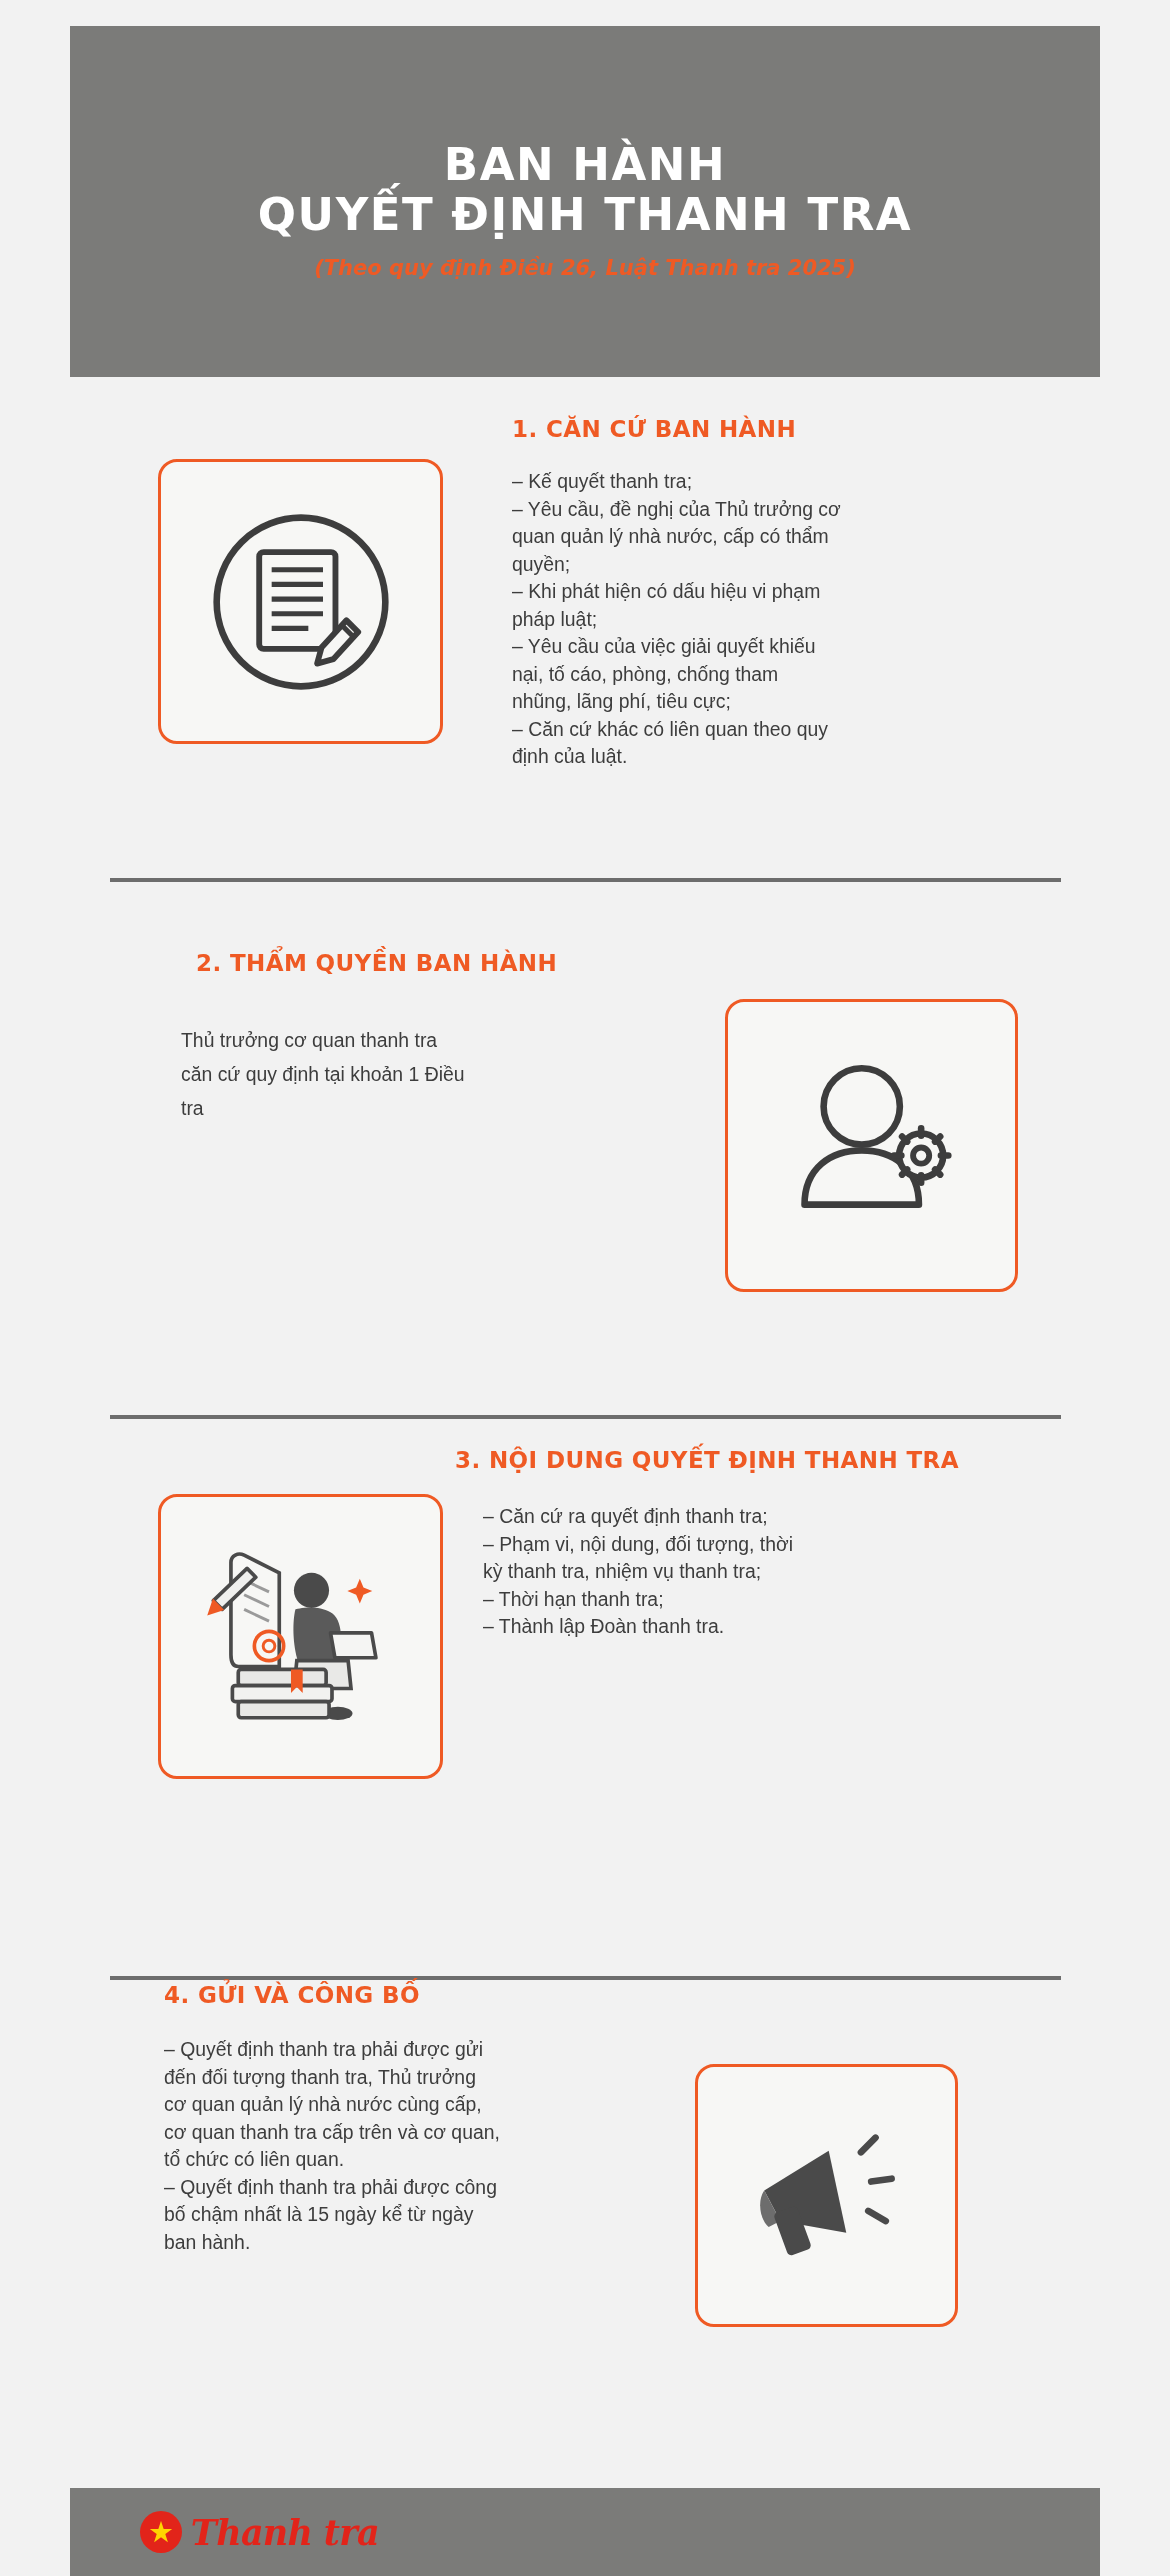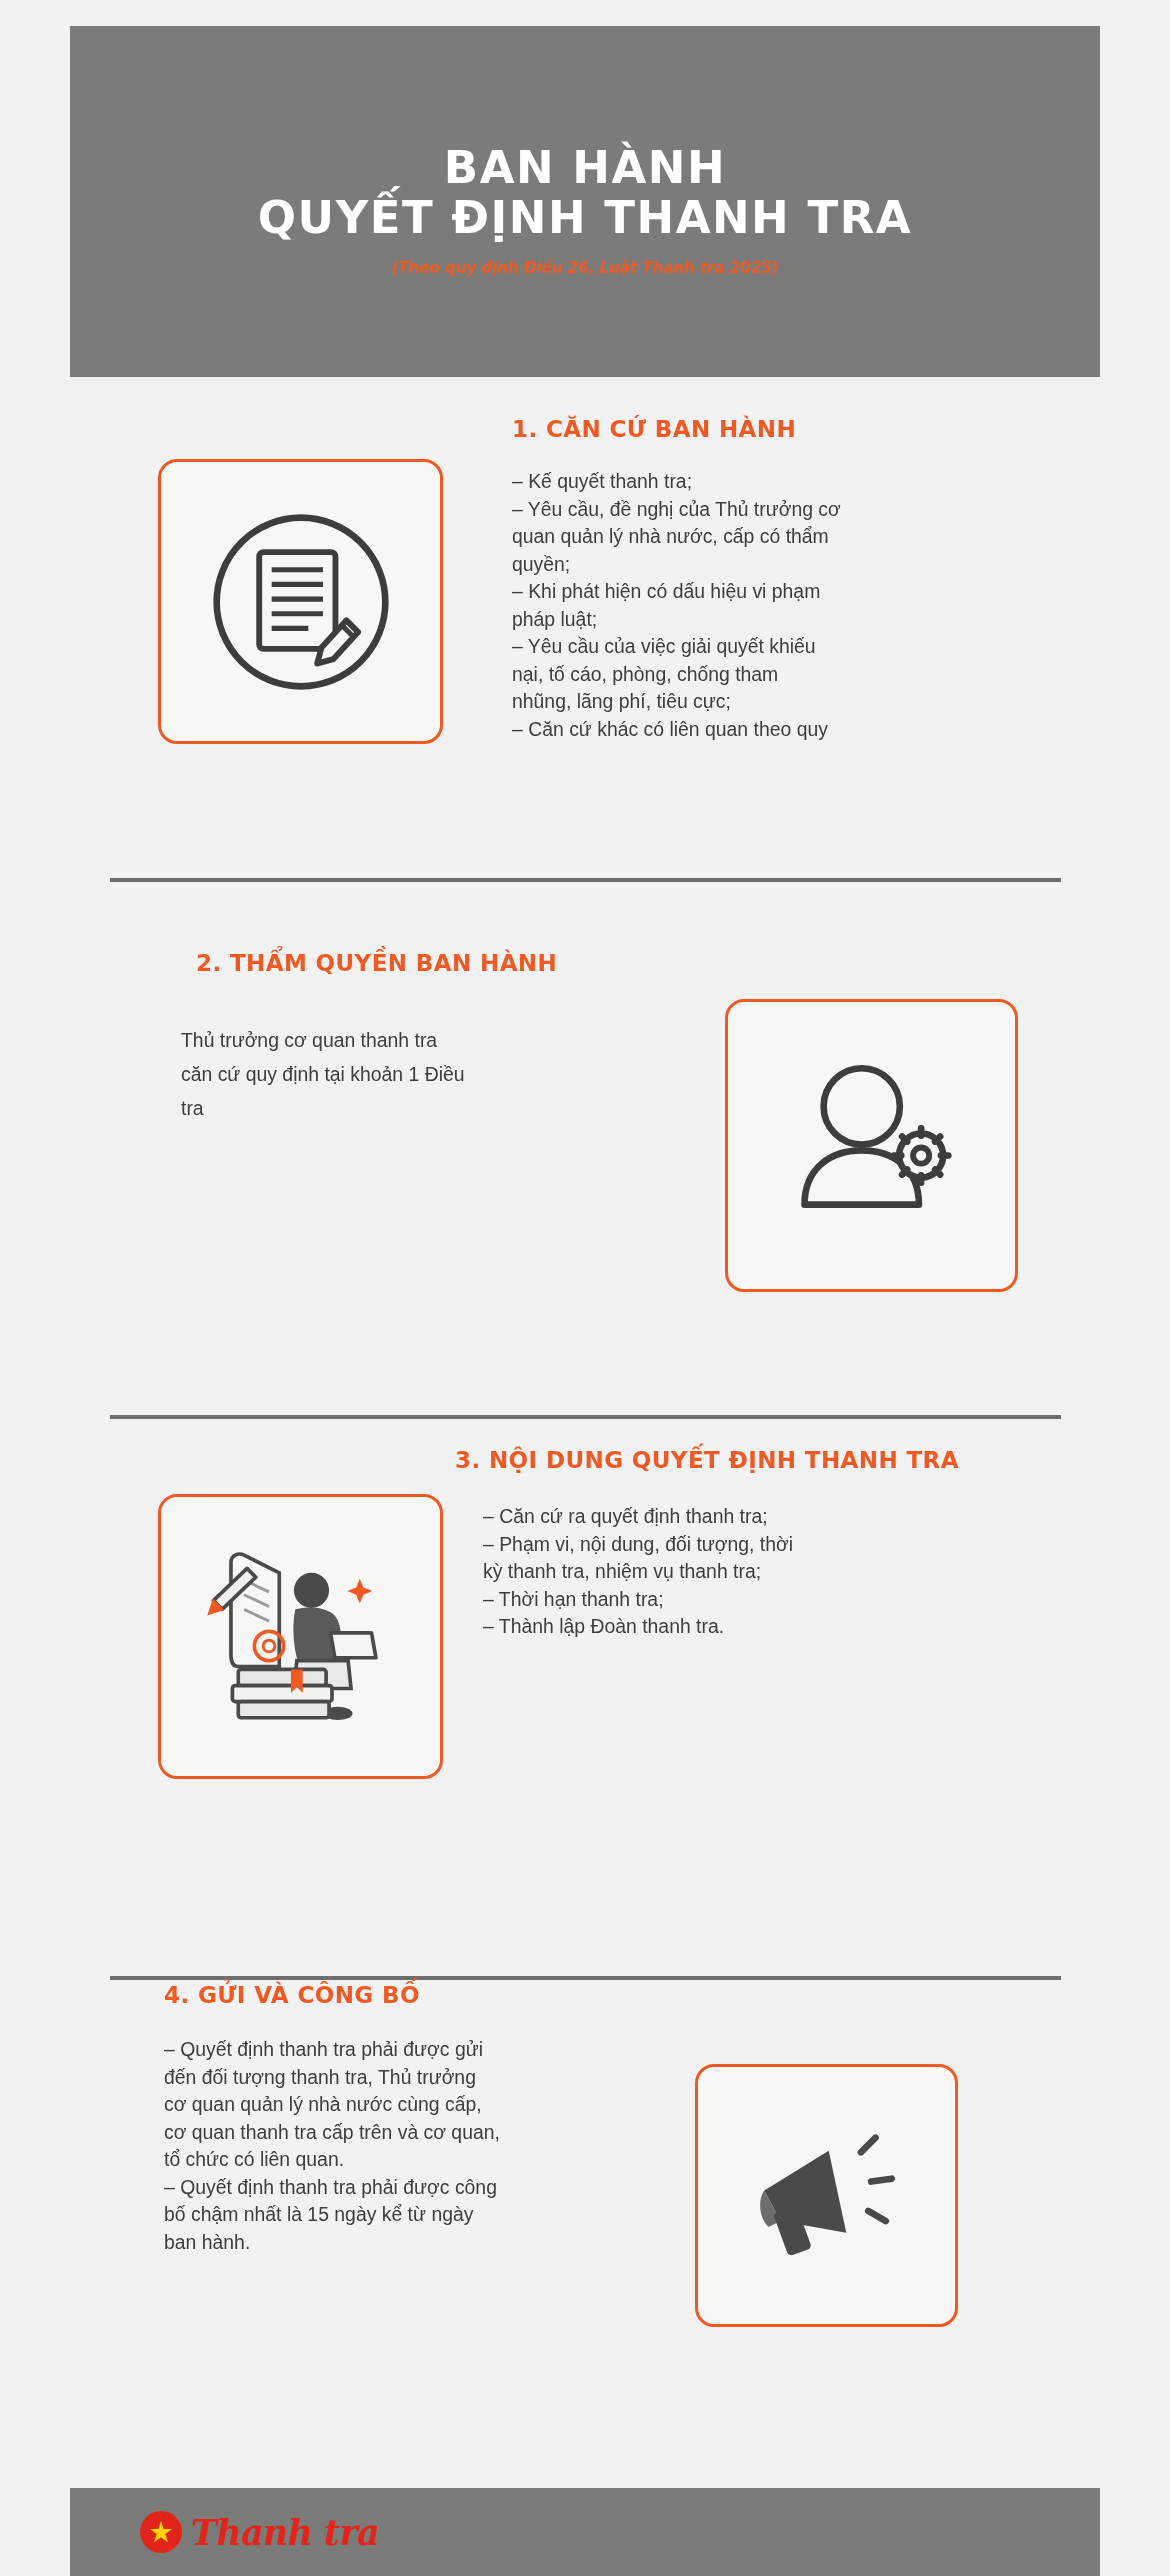--- a/index.html
+++ b/index.html
@@ -46,21 +46,21 @@
     text-align: center;
     text-transform: uppercase;
   }
   .header-title .l2 { display:block; }
   .header-sub {
     margin-top: 16px;
     color: #ef5a24;
     font-family: "DejaVu Sans", sans-serif;
     font-weight: bold;
     font-style: italic;
-    font-size: 15px;
+    font-size: 21px;
     text-align: center;
   }
 
   
   .section {
     position: absolute;
     left: 0;
     width: 1171px;
   }
   .sec-title {
@@ -183,20 +183,21 @@
       <span class="ln">–  Kế quyết thanh tra;</span>
       <span class="ln">– Yêu cầu, đề nghị của Thủ trưởng cơ</span>
       <span class="ln">quan quản lý nhà nước, cấp có thẩm</span>
       <span class="ln">quyền;</span>
       <span class="ln">– Khi phát hiện có dấu hiệu vi phạm</span>
       <span class="ln">pháp luật;</span>
       <span class="ln">– Yêu cầu của việc giải quyết khiếu</span>
       <span class="ln">nại, tố cáo, phòng, chống tham</span>
       <span class="ln">nhũng, lãng phí, tiêu cực;</span>
       <span class="ln">– Căn cứ khác có liên quan theo quy</span>
+      <span class="ln">định của luật.</span>
     </div>
 
     <div class="icon-frame">
       <div class="icon-inner">
         <svg width="220" height="220" viewBox="0 0 300 300" fill="none">
           <circle cx="150" cy="150" r="115" stroke="#3d3d3d" stroke-width="9"></circle>
           <rect x="93" y="82" width="104" height="132" rx="6" stroke="#3d3d3d" stroke-width="8"></rect>
           <line x1="110" y1="106" x2="180" y2="106" stroke="#3d3d3d" stroke-width="7"></line>
           <line x1="110" y1="126" x2="180" y2="126" stroke="#3d3d3d" stroke-width="7"></line>
           <line x1="110" y1="146" x2="180" y2="146" stroke="#3d3d3d" stroke-width="7"></line>

